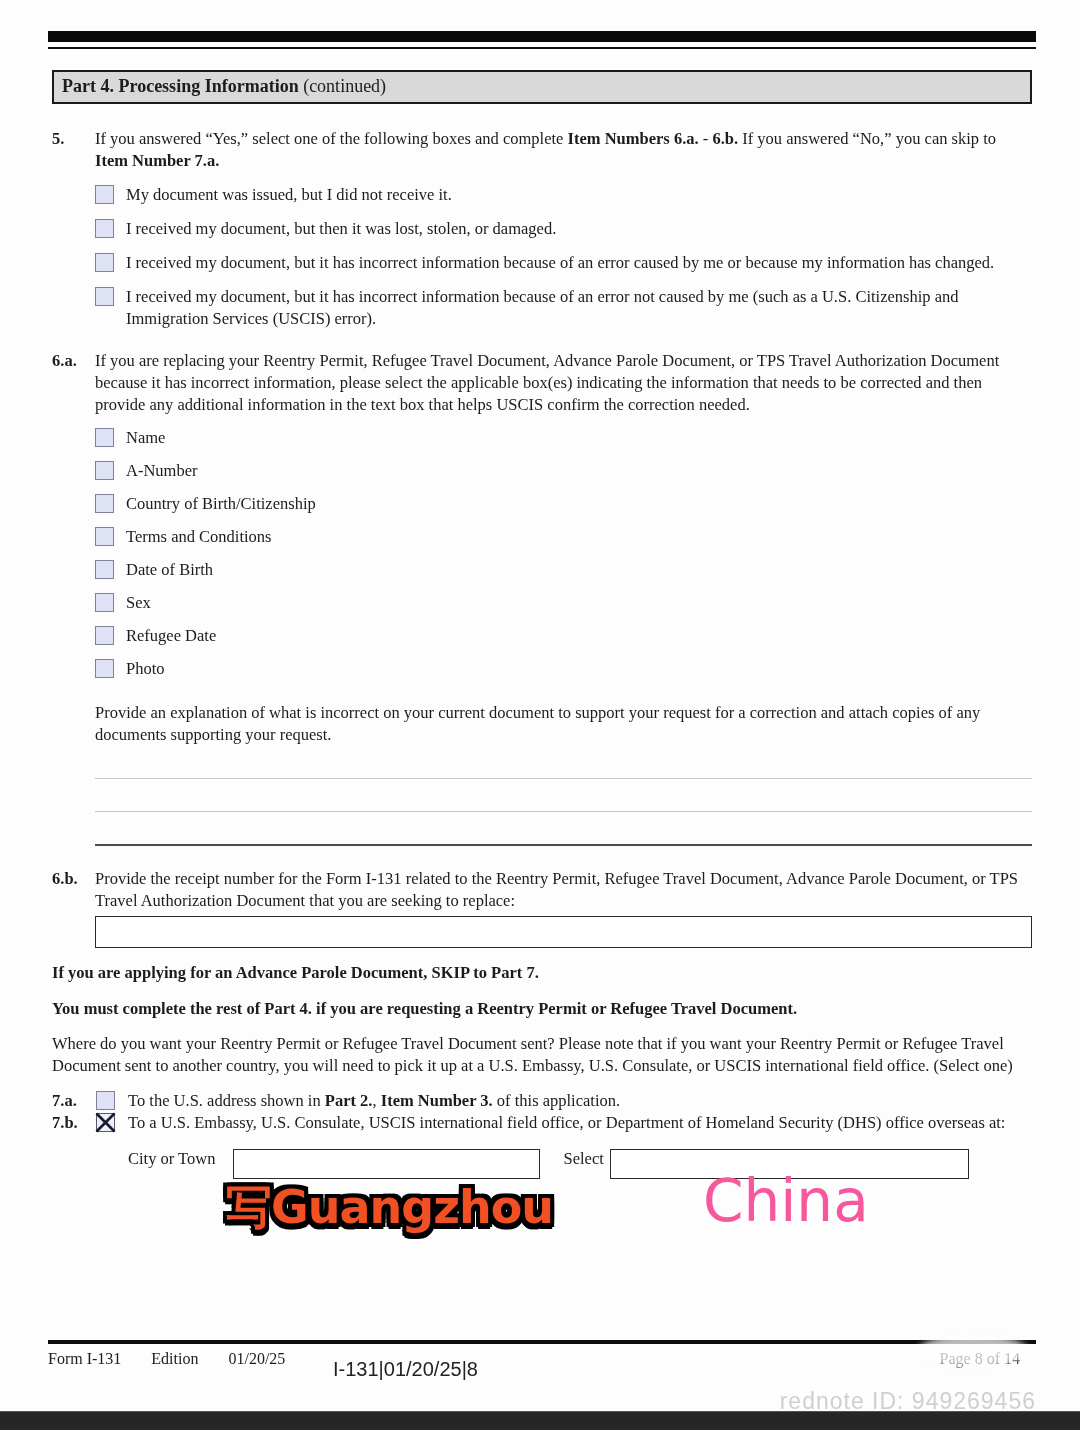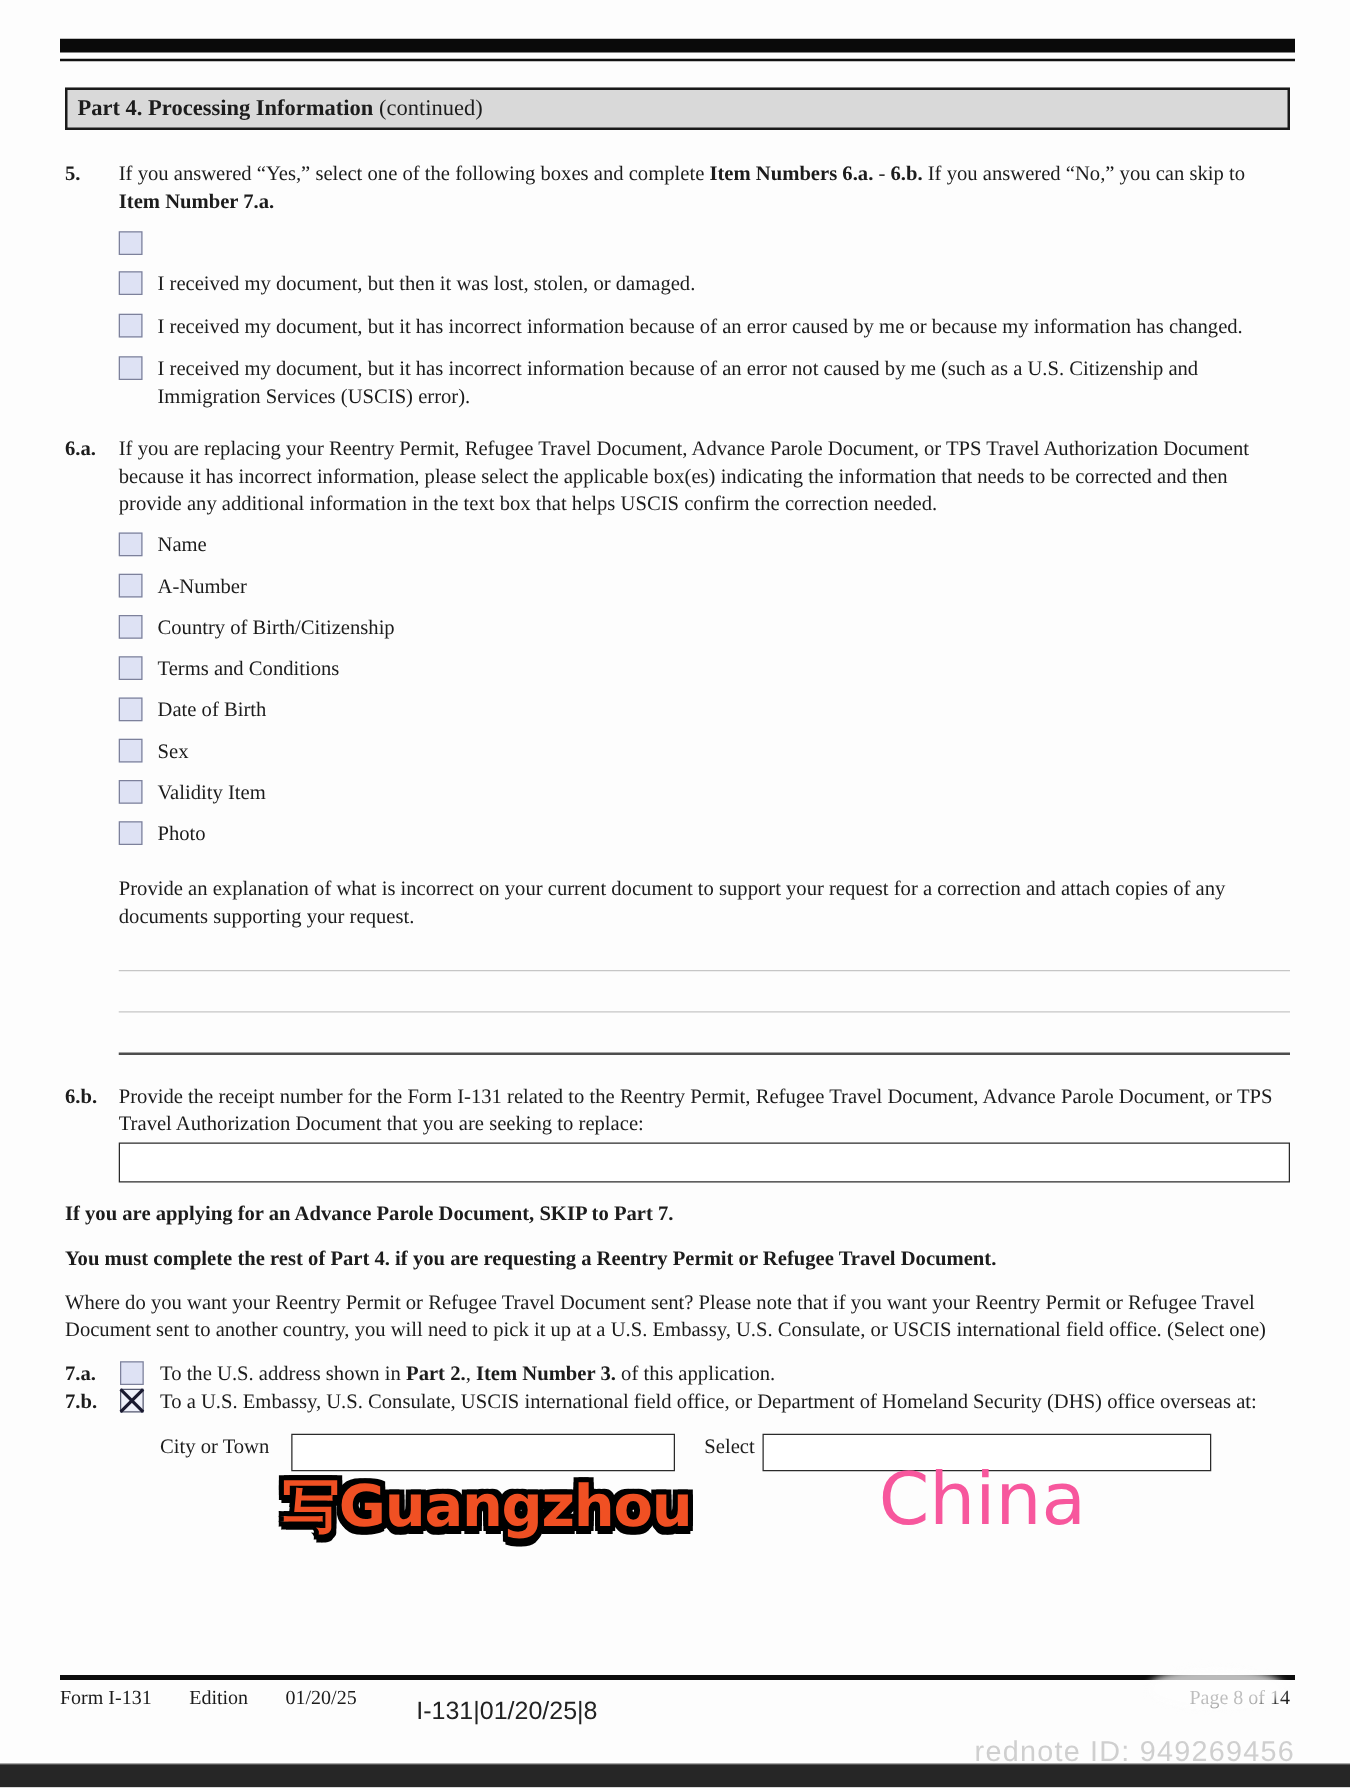--- a/index.html
+++ b/index.html
@@ -82,21 +82,21 @@
   }
   .footer{position:absolute;left:48px;top:1340px;width:988px;}
   .footer-line{height:4px;background:#0d0d0d;}
   .footer-row{position:relative;margin-top:6px;font-size:16px;}
   .footer-left span{margin-right:26px;}
   .footer-left span:last-child{margin-right:0;}
   .footer-center{
     position:absolute;left:285px;top:8px;
     font-family:"Liberation Sans","DejaVu Sans",sans-serif;font-size:20px;color:#222;
   }
-  .footer-right{position:absolute;right:4px;top:0;}
+  .footer-right{position:absolute;right:16px;top:0;}
   .smudge{
     position:absolute;right:8px;top:-16px;width:110px;height:34px;
     background:rgba(253,253,253,0.72);border-radius:50%;filter:blur(3px);
   }
   .watermark{
     position:absolute;right:0px;top:38px;
     font-family:"Liberation Sans","DejaVu Sans",sans-serif;
     font-size:23px;color:rgba(170,170,170,0.55);letter-spacing:1px;
   }
   .bottombar{position:absolute;left:0;bottom:0;width:1080px;height:18px;background:#262626;border-top:1px solid #555;}
@@ -115,20 +115,21 @@
       <b>Part 4. Processing Information</b><span> (continued)</span>
     </div>
 
     <div class="item mt5">
       <div class="num">5.</div>
       <div class="body">
         <p class="lead"><span>If you answered “Yes,” select one of the following boxes and complete </span><b>Item Numbers 6.a.</b><span> - </span><b>6.b.</b><span> If you answered “No,” you can skip to </span><b>Item Number 7.a.</b></p>
 
         <div class="opt">
           <span class="cb"></span>
+          <span class="lbl">My document was issued, but I did not receive it.</span>
         </div>
         <div class="opt">
           <span class="cb"></span>
           <span class="lbl">I received my document, but then it was lost, stolen, or damaged.</span>
         </div>
         <div class="opt">
           <span class="cb"></span>
           <span class="lbl">I received my document, but it has incorrect information because of an error caused by me or because my information has changed.</span>
         </div>
         <div class="opt">
@@ -163,21 +164,21 @@
           <div class="opt">
             <span class="cb"></span>
             <span class="lbl">Date of Birth</span>
           </div>
           <div class="opt">
             <span class="cb"></span>
             <span class="lbl">Sex</span>
           </div>
           <div class="opt">
             <span class="cb"></span>
-            <span class="lbl">Validity Item</span>
+            <span class="lbl">Refugee Date</span>
           </div>
           <div class="opt">
             <span class="cb"></span>
             <span class="lbl">Photo</span>
           </div>
         </div>
 
         <p class="lead expl">Provide an explanation of what is incorrect on your current document to support your request for a correction and attach copies of any documents supporting your request.</p>
 
         <div class="write-line"></div>

